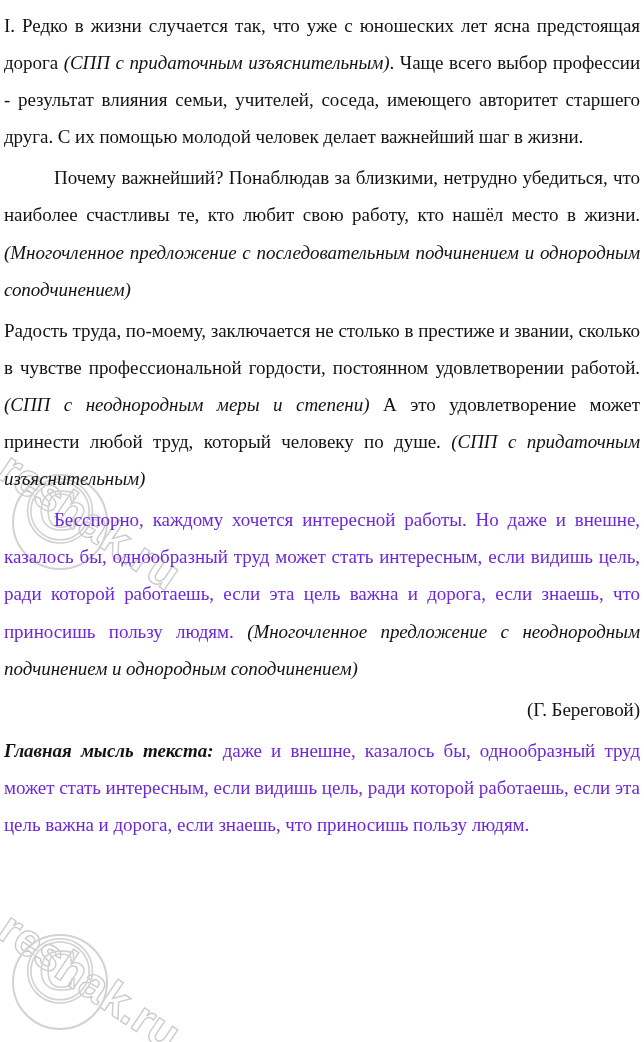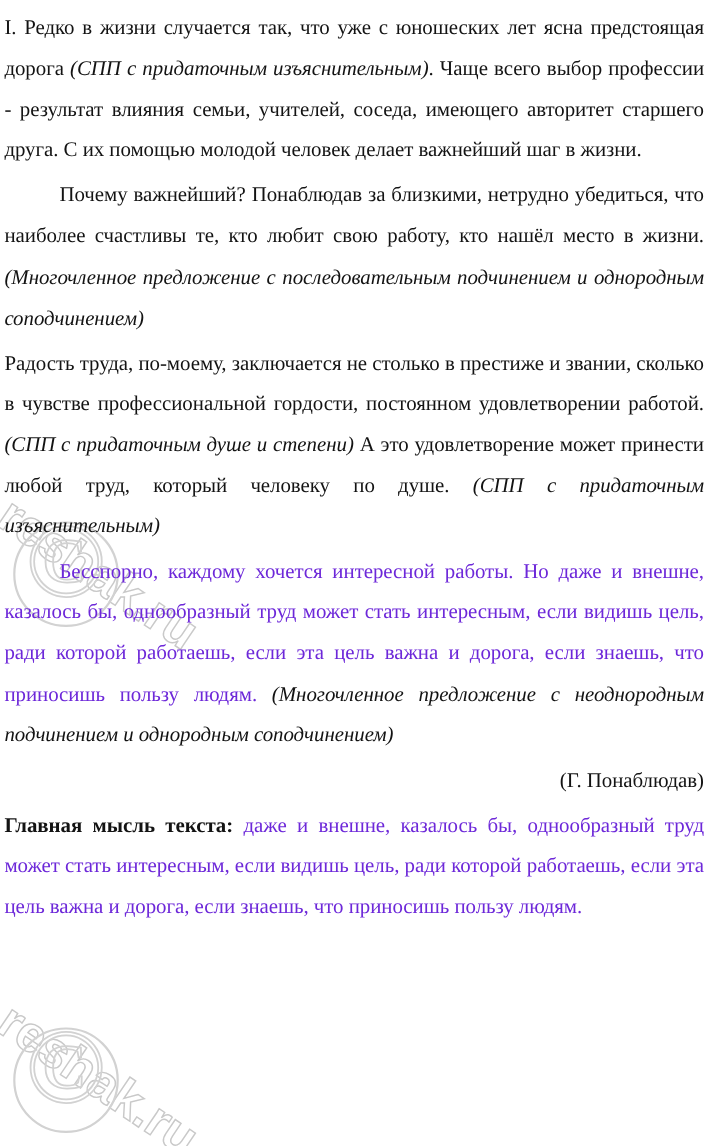--- a/index.html
+++ b/index.html
@@ -44,20 +44,21 @@
   }
   p.rightline {
     text-align: right;
     text-indent: 0;
   }
   .it {
     font-style: italic;
   }
   .bd {
     font-weight: bold;
+    font-style: italic;
   }
   
   .fade1 { color: #6d28d9; }
 
   
   .watermark {
     position: absolute;
     z-index: 1;
     width: 200px;
     height: 170px;
@@ -118,23 +119,23 @@
     <div class="wm-copy"></div>
   </div>
 
   <div class="doc">
 
     <p class="para noindent"><span>I. Редко в жизни случается так, что уже с юношеских лет ясна предстоящая дорога </span><span class="it">(СПП с придаточным изъяснительным)</span><span>. Чаще всего выбор профессии -  результат влияния семьи, учителей, соседа, имеющего авторитет старшего друга. С их помощью молодой человек делает важнейший шаг в жизни.</span></p>
 
     <p class="para indent"><span>Почему важнейший? Понаблюдав за близкими, нетрудно убедиться, что наиболее счастливы те, кто любит свою работу, кто нашёл место в жизни. </span><span class="it">(Многочленное предложение с последовательным подчинением и однородным соподчинением)</span></p>
 
 
-    <p class="para noindent"><span>Радость труда, по-моему, заключается не столько в престиже и звании, сколько в чувстве профессиональной гордости, постоянном удовлетворении работой. </span><span class="it">(СПП с придаточным душе и степени)</span><span> А это удовлетворение может принести любой труд, который человеку по душе. </span><span class="it">(СПП с придаточным изъяснительным)</span></p>
+    <p class="para noindent"><span>Радость труда, по-моему, заключается не столько в престиже и звании, сколько в чувстве профессиональной гордости, постоянном удовлетворении работой. </span><span class="it">(СПП с неоднородным меры и степени)</span><span> А это удовлетворение может принести любой труд, который человеку по душе. </span><span class="it">(СПП с придаточным изъяснительным)</span></p>
 
     <p class="para indent"><span class="fade1">Бесспорно, каждому хочется интересной работы. Но даже и внешне, казалось бы, однообразный труд может стать интересным, если видишь цель, ради которой работаешь, если эта цель важна и дорога, если знаешь, что приносишь пользу людям. </span><span class="it">(Многочленное предложение с неоднородным подчинением и однородным соподчинением)</span></p>
 
-    <p class="para rightline"><span>(Г. Понаблюдав)</span></p>
+    <p class="para rightline"><span>(Г. Береговой)</span></p>
 
     <p class="para noindent"><span class="bd">Главная мысль текста</span><span class="bd">:</span><span class="fade1"> даже и внешне, казалось бы, однообразный труд может стать интересным, если видишь цель, ради которой работаешь, если эта цель важна и дорога, если знаешь, что приносишь пользу людям.</span></p>
 
 
   </div>
 </div>
 
 </body></html>

